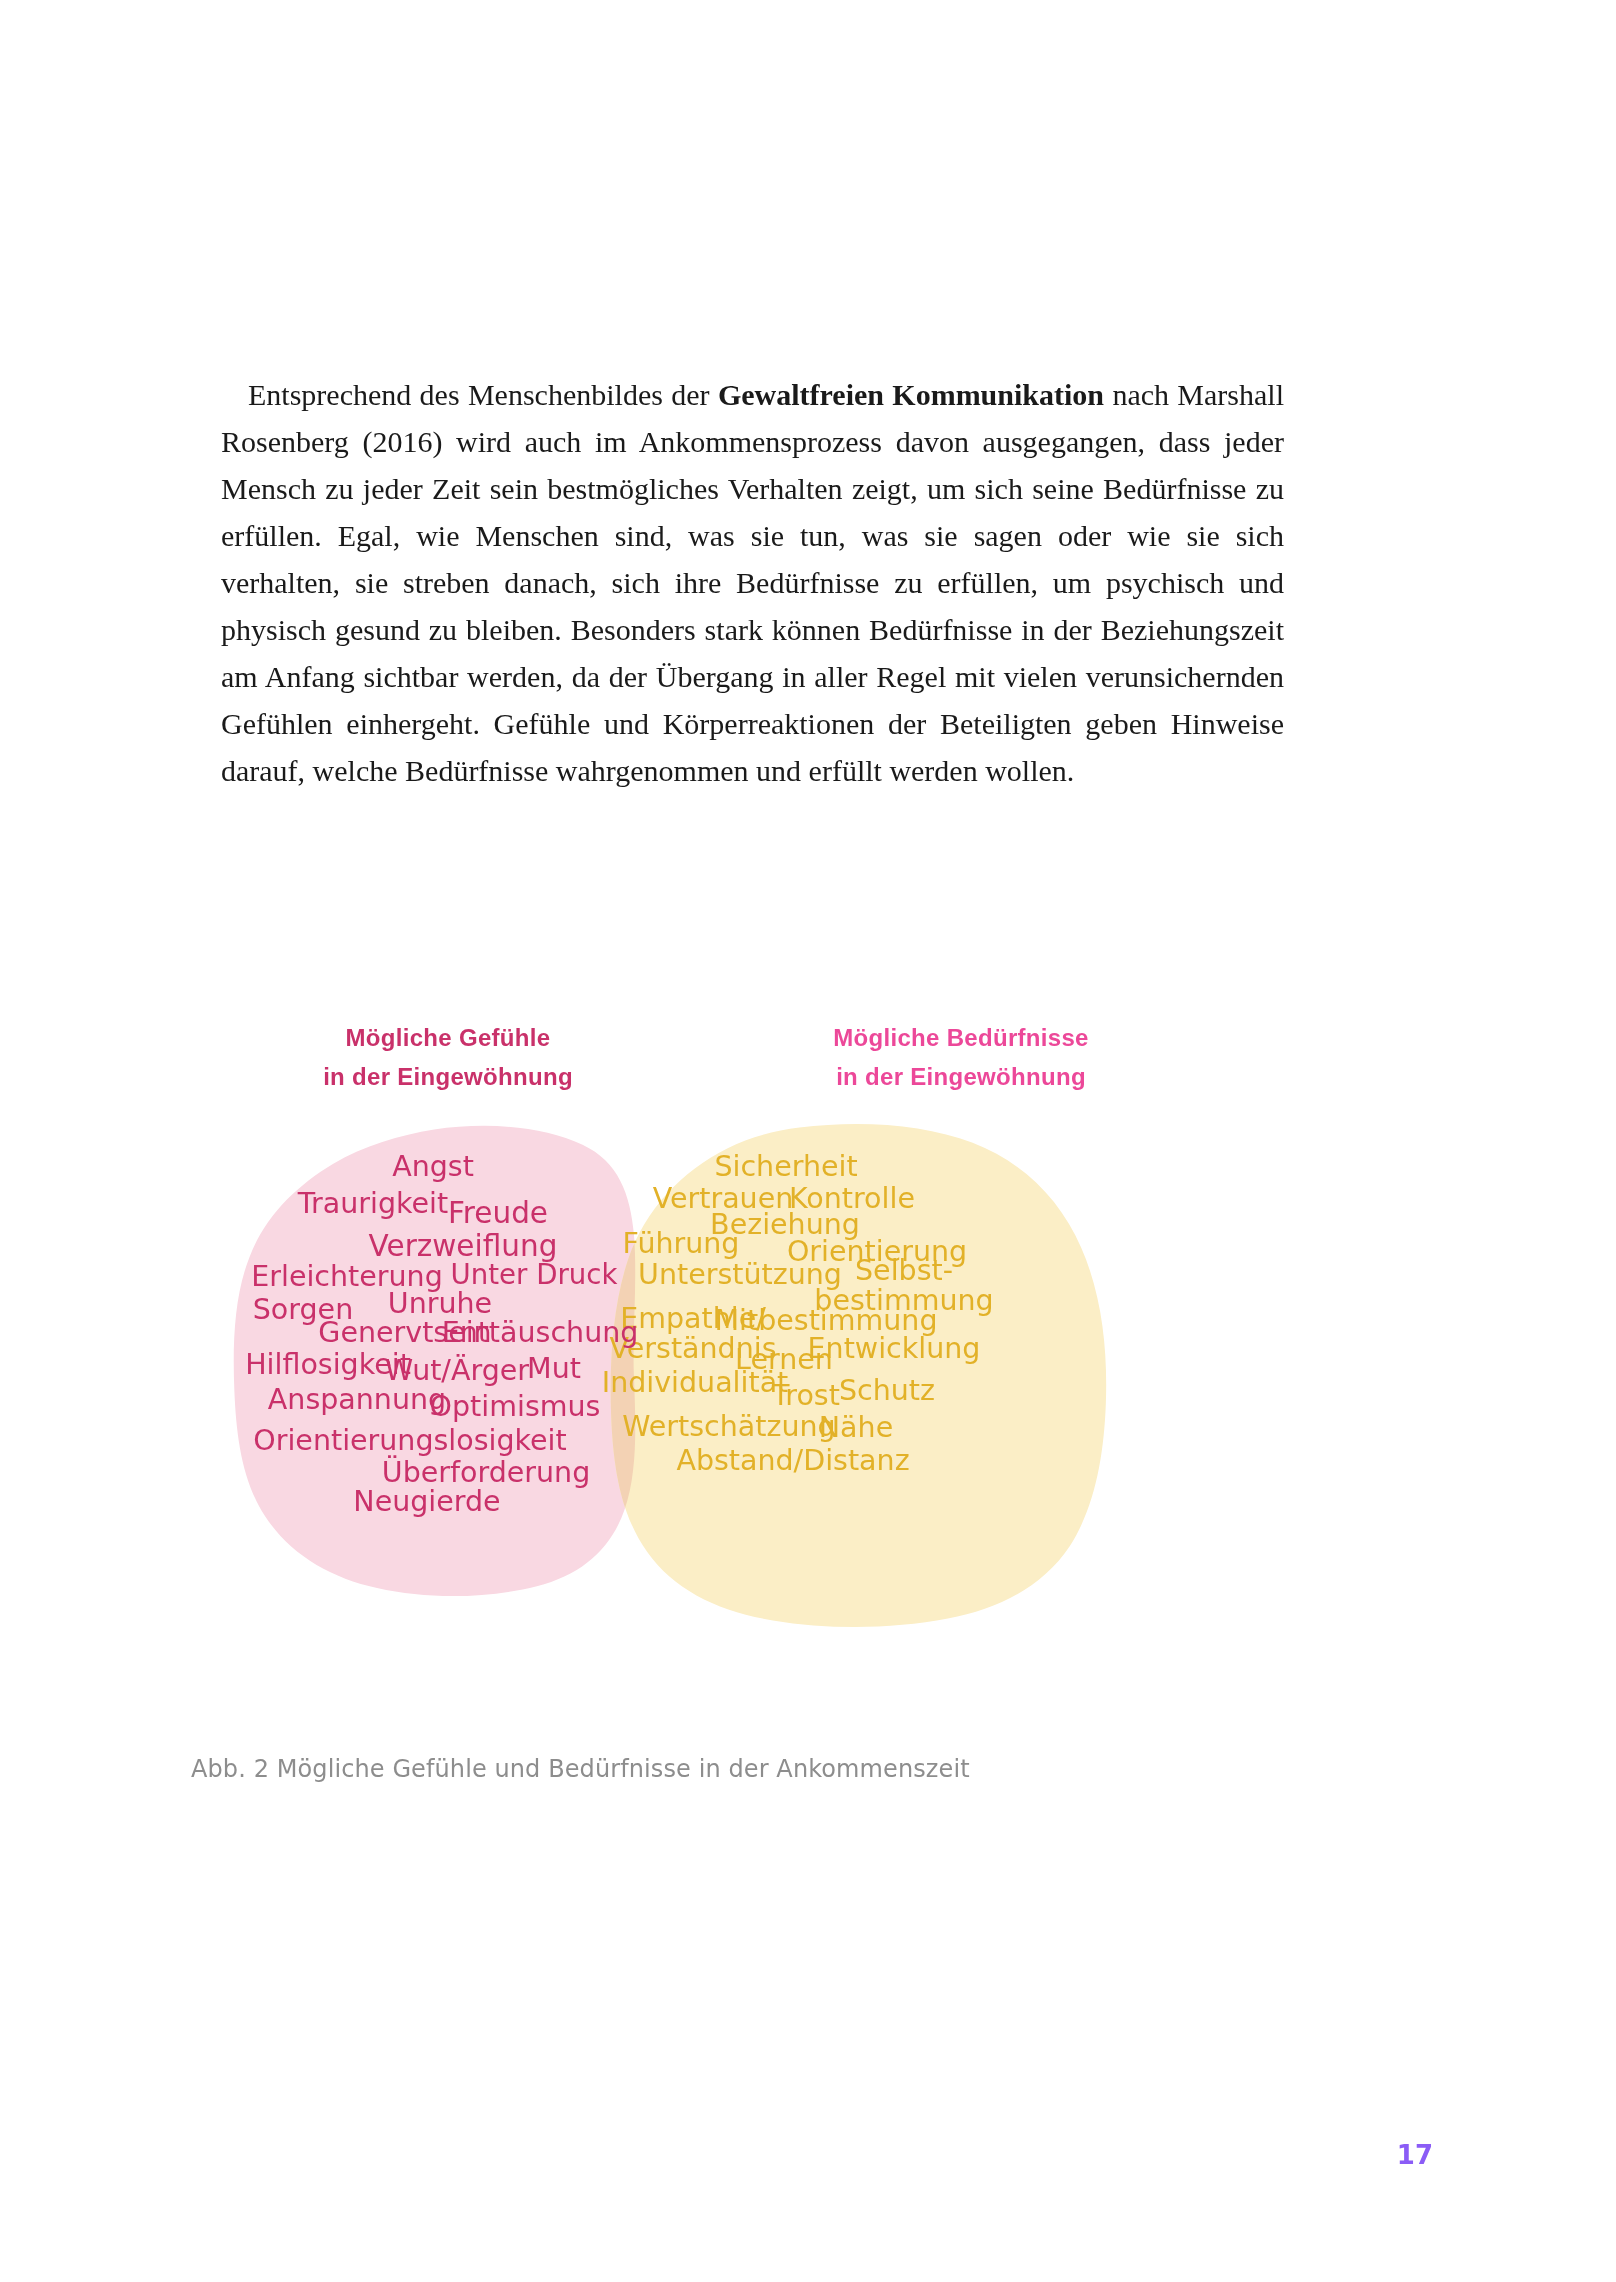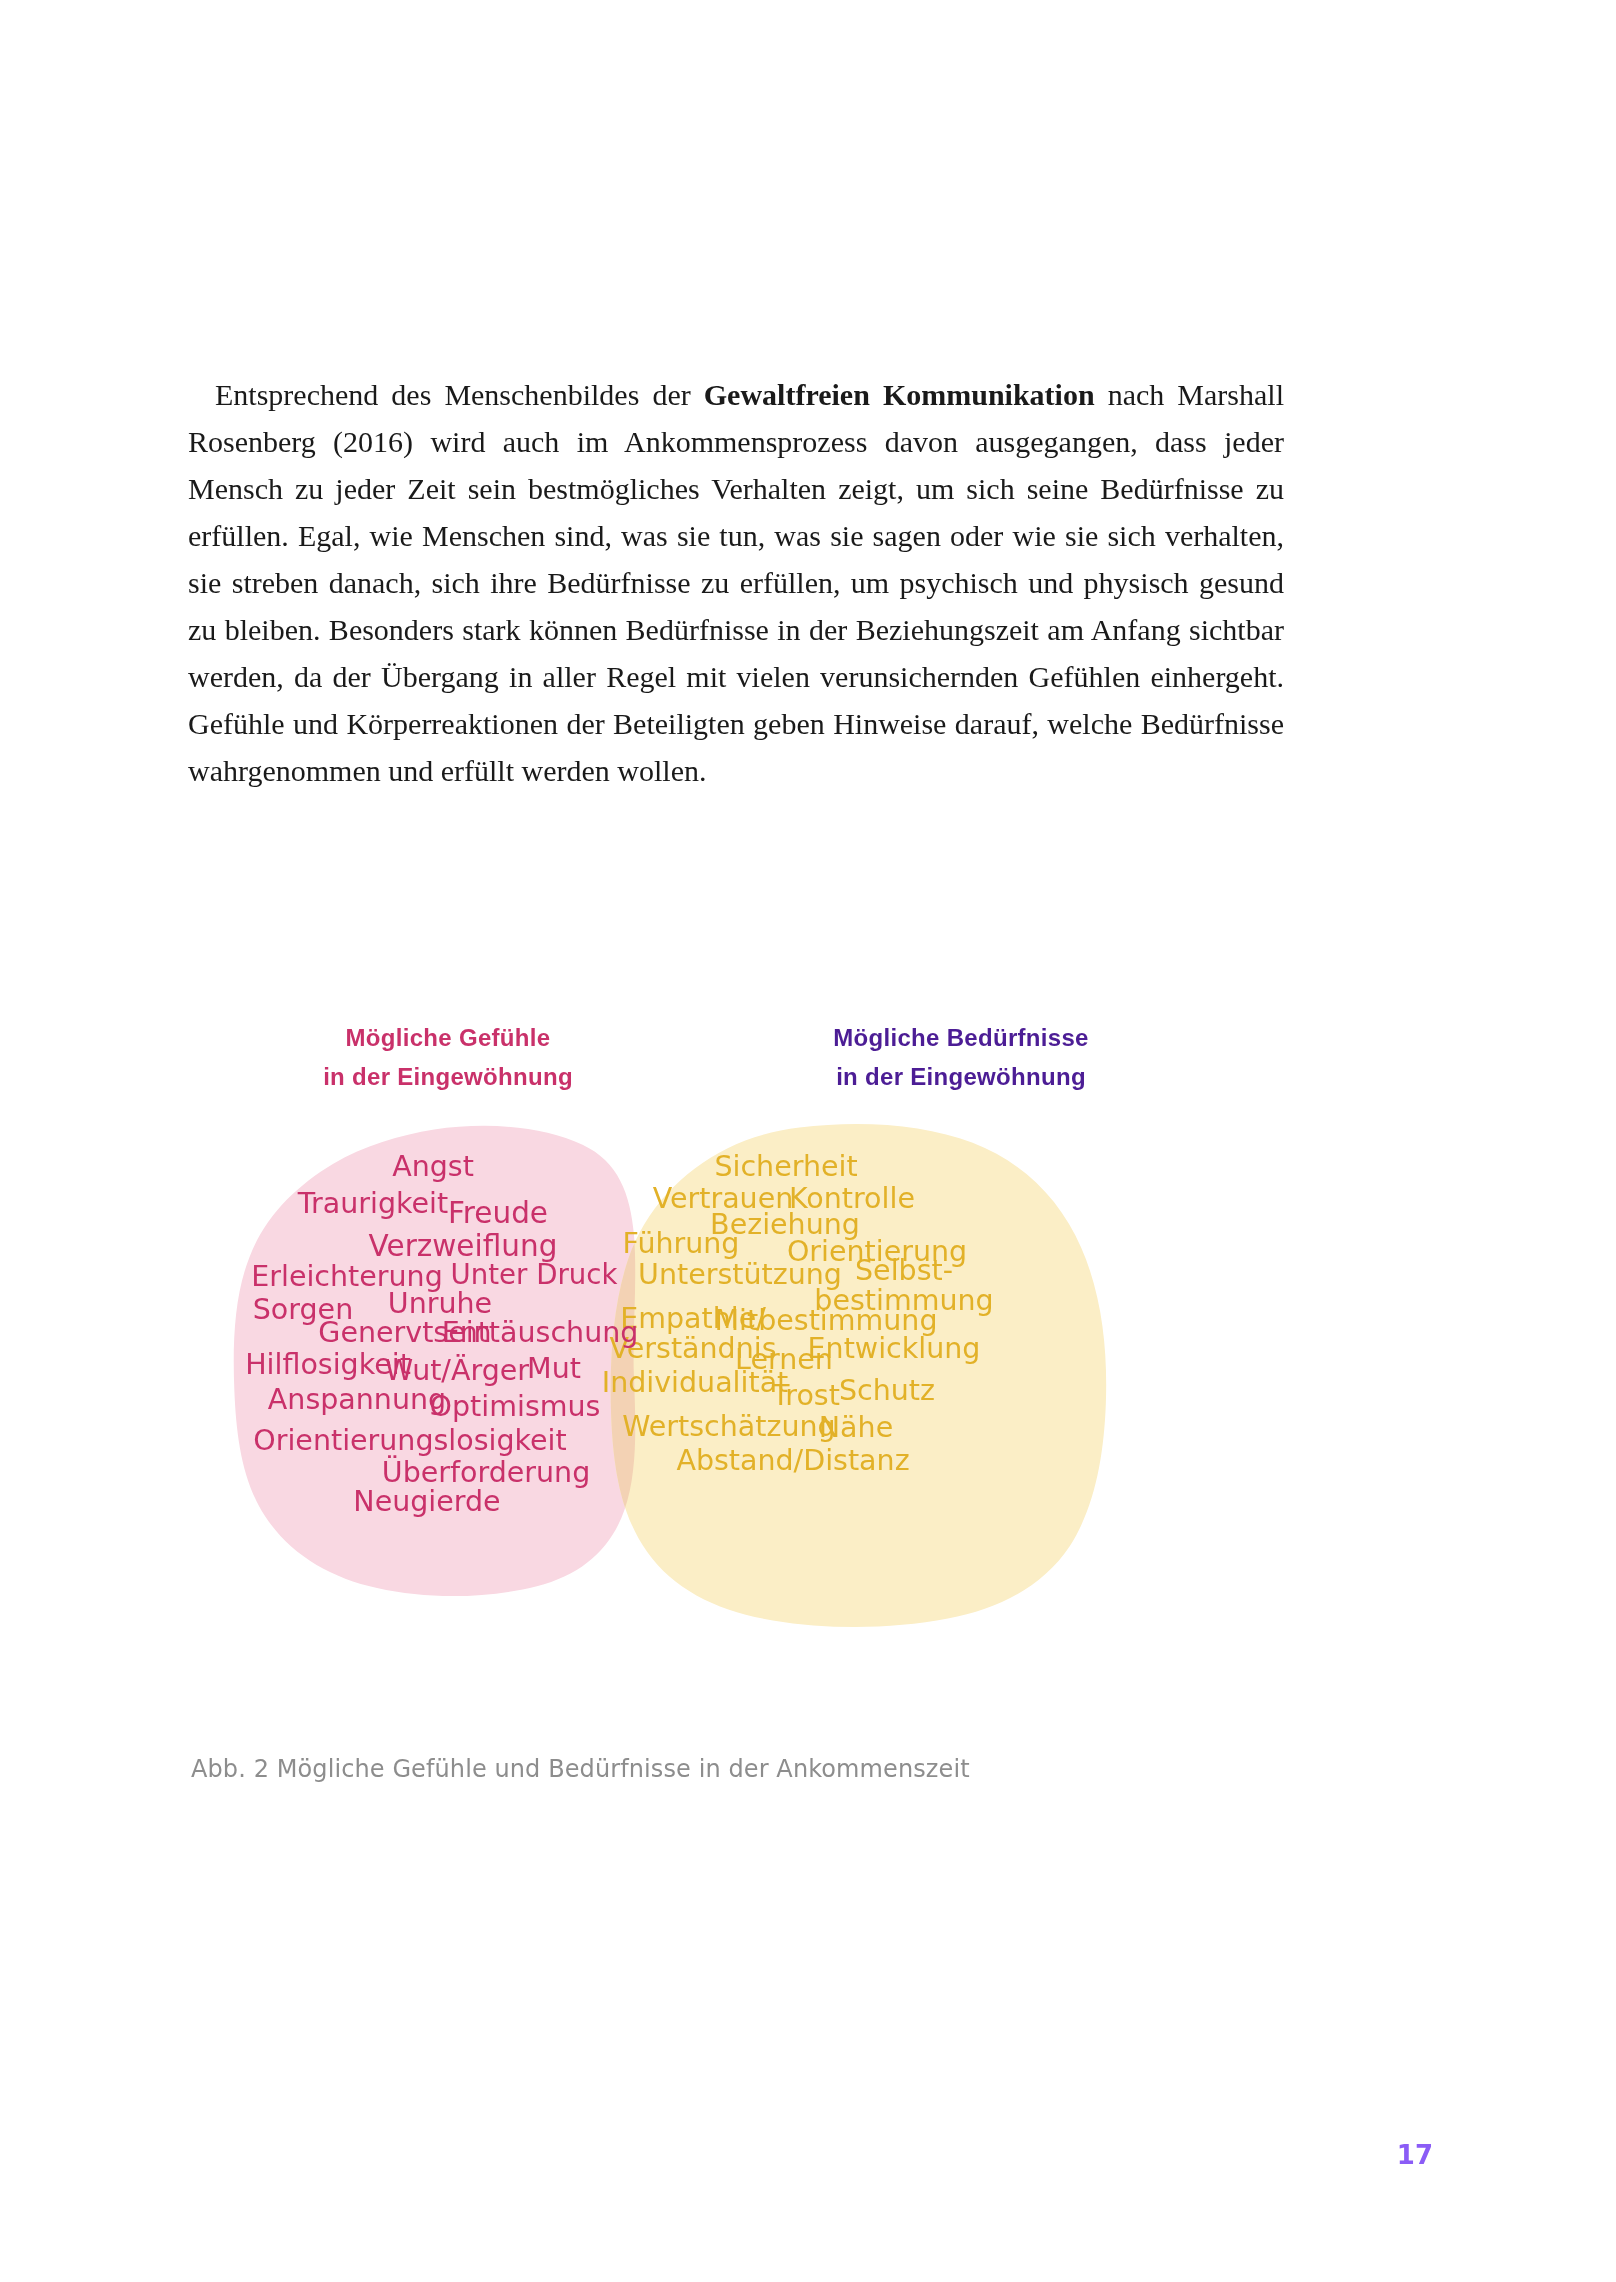--- a/index.html
+++ b/index.html
@@ -31,21 +31,21 @@
   .para {
     font-family: "Liberation Serif", serif;
     font-size: 30px;
     line-height: 47px;
     color: #1a1a1a;
     text-align: justify;
     text-justify: inter-word;
     margin: 0;
     hyphens: manual;
   }
-  .para.indent { text-indent: 27px; }
+  .para.indent { text-indent: 27px; margin-left: 33px; }
   .para b, .para strong { font-weight: bold; }
 
   #para-top { top: 204px; }
   #para-mid { top: 371px; }
   #para-bottom { top: 1878px; }
 
   
   .figure {
     position: absolute;
     left: 143px;
@@ -67,21 +67,21 @@
   #heading-feelings {
     left: 48px;
     top: 0px;
     width: 514px;
     color: #c9316a;
   }
   #heading-needs {
     left: 561px;
     top: 0px;
     width: 514px;
-    color: #4c1d95;
+    color: #ec4899;
   }
 
   
   .blob-layer {
     position: absolute;
     left: 0;
     top: 100px;
     width: 1332px;
     height: 571px;
   }

